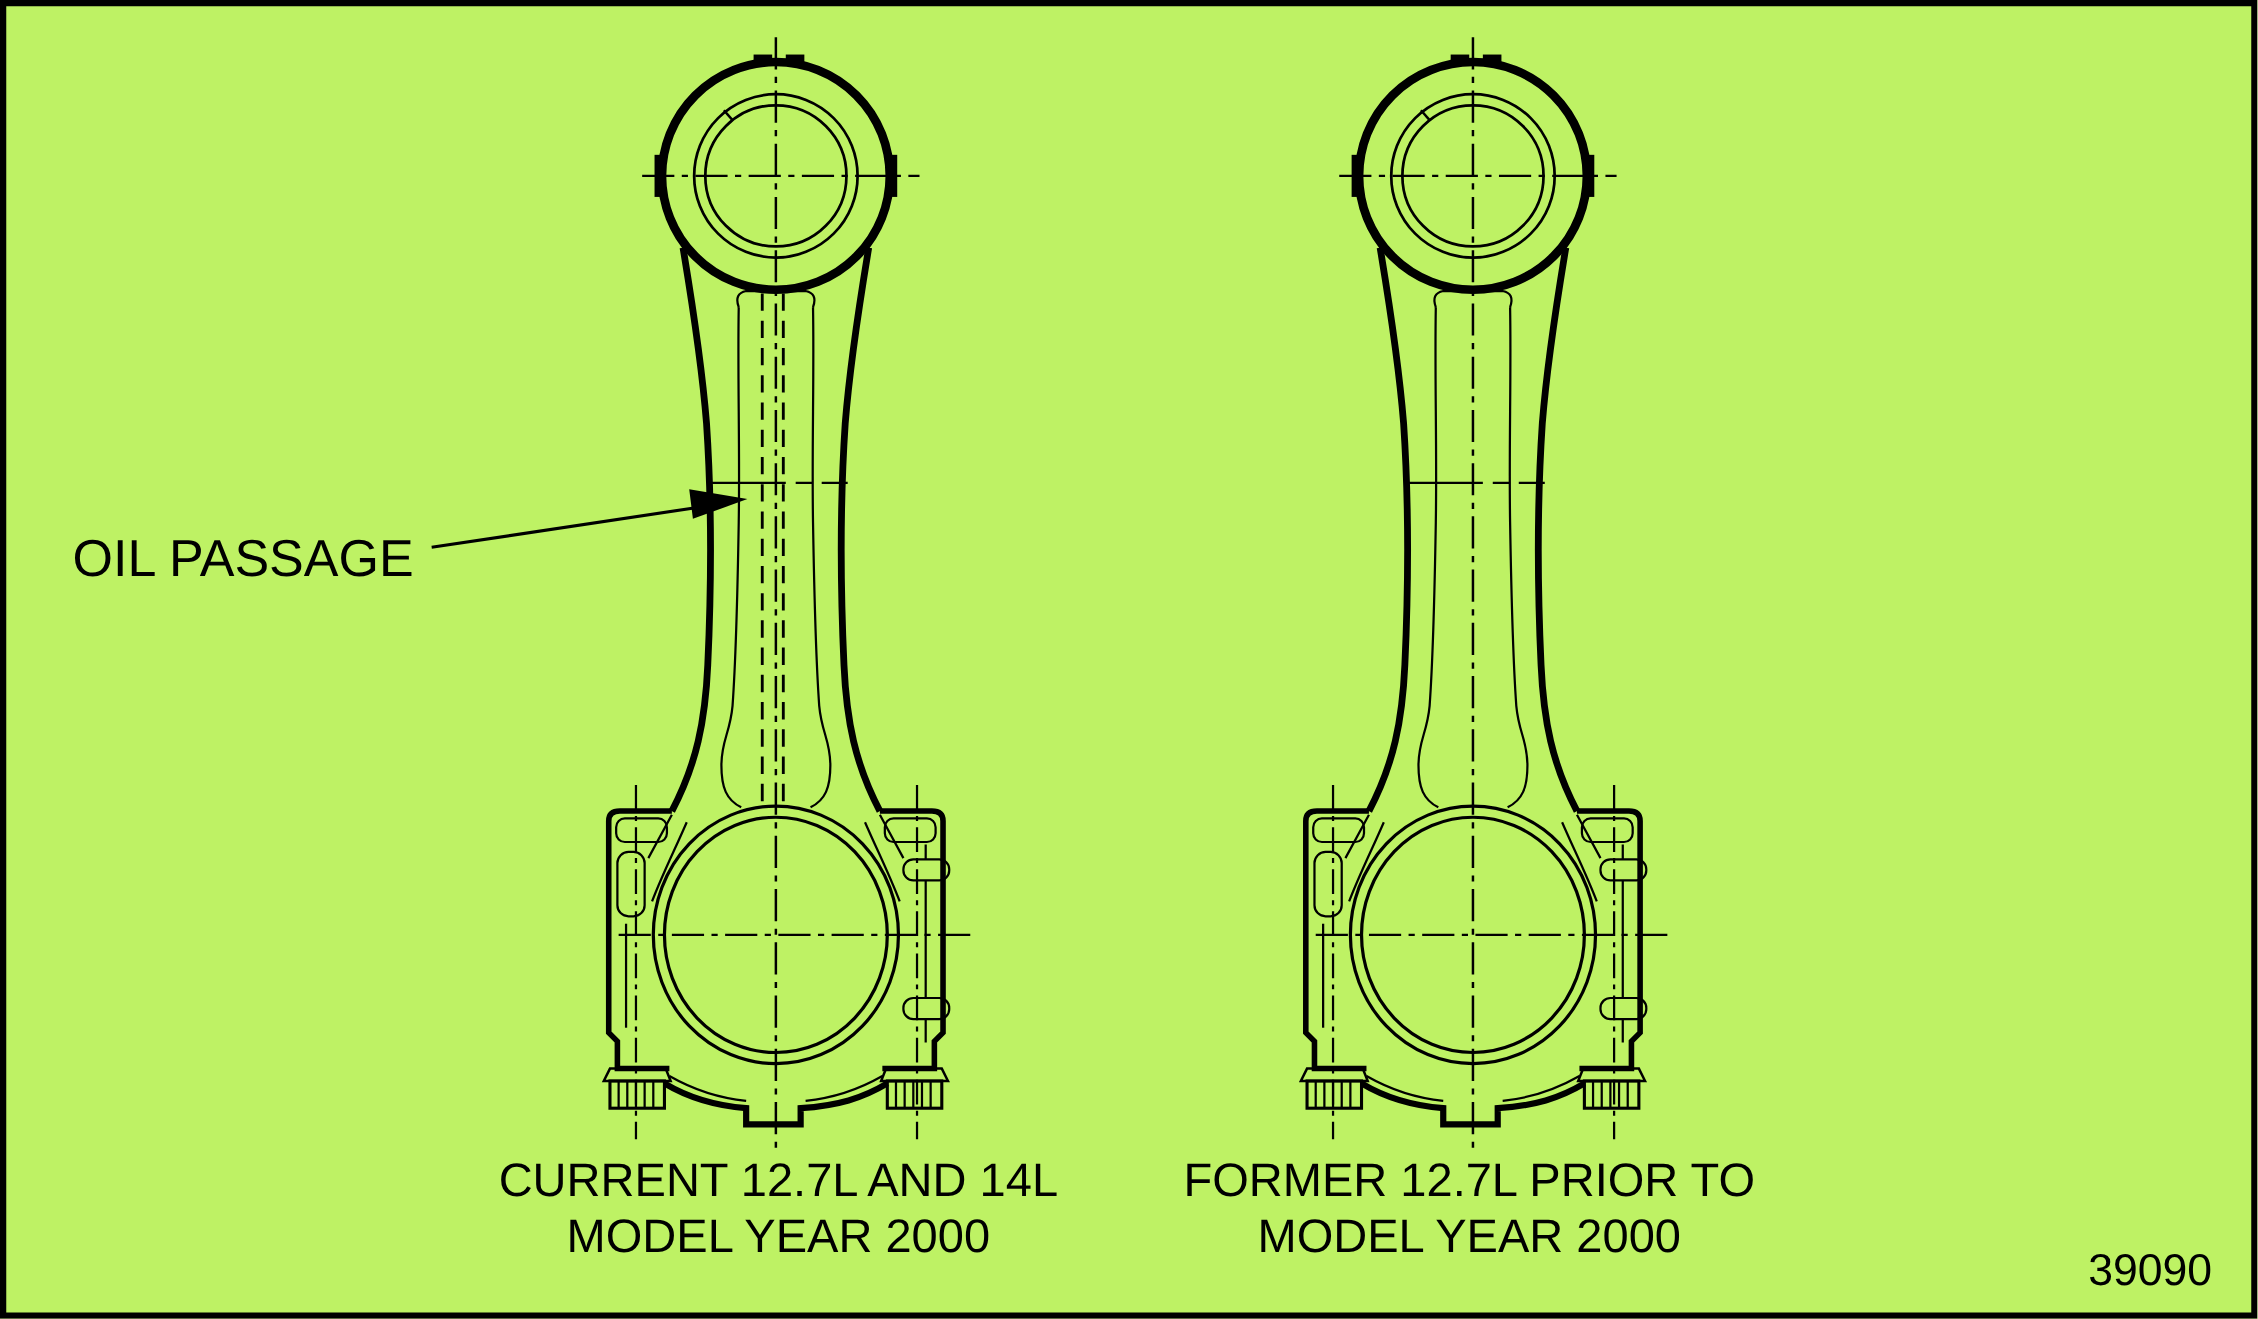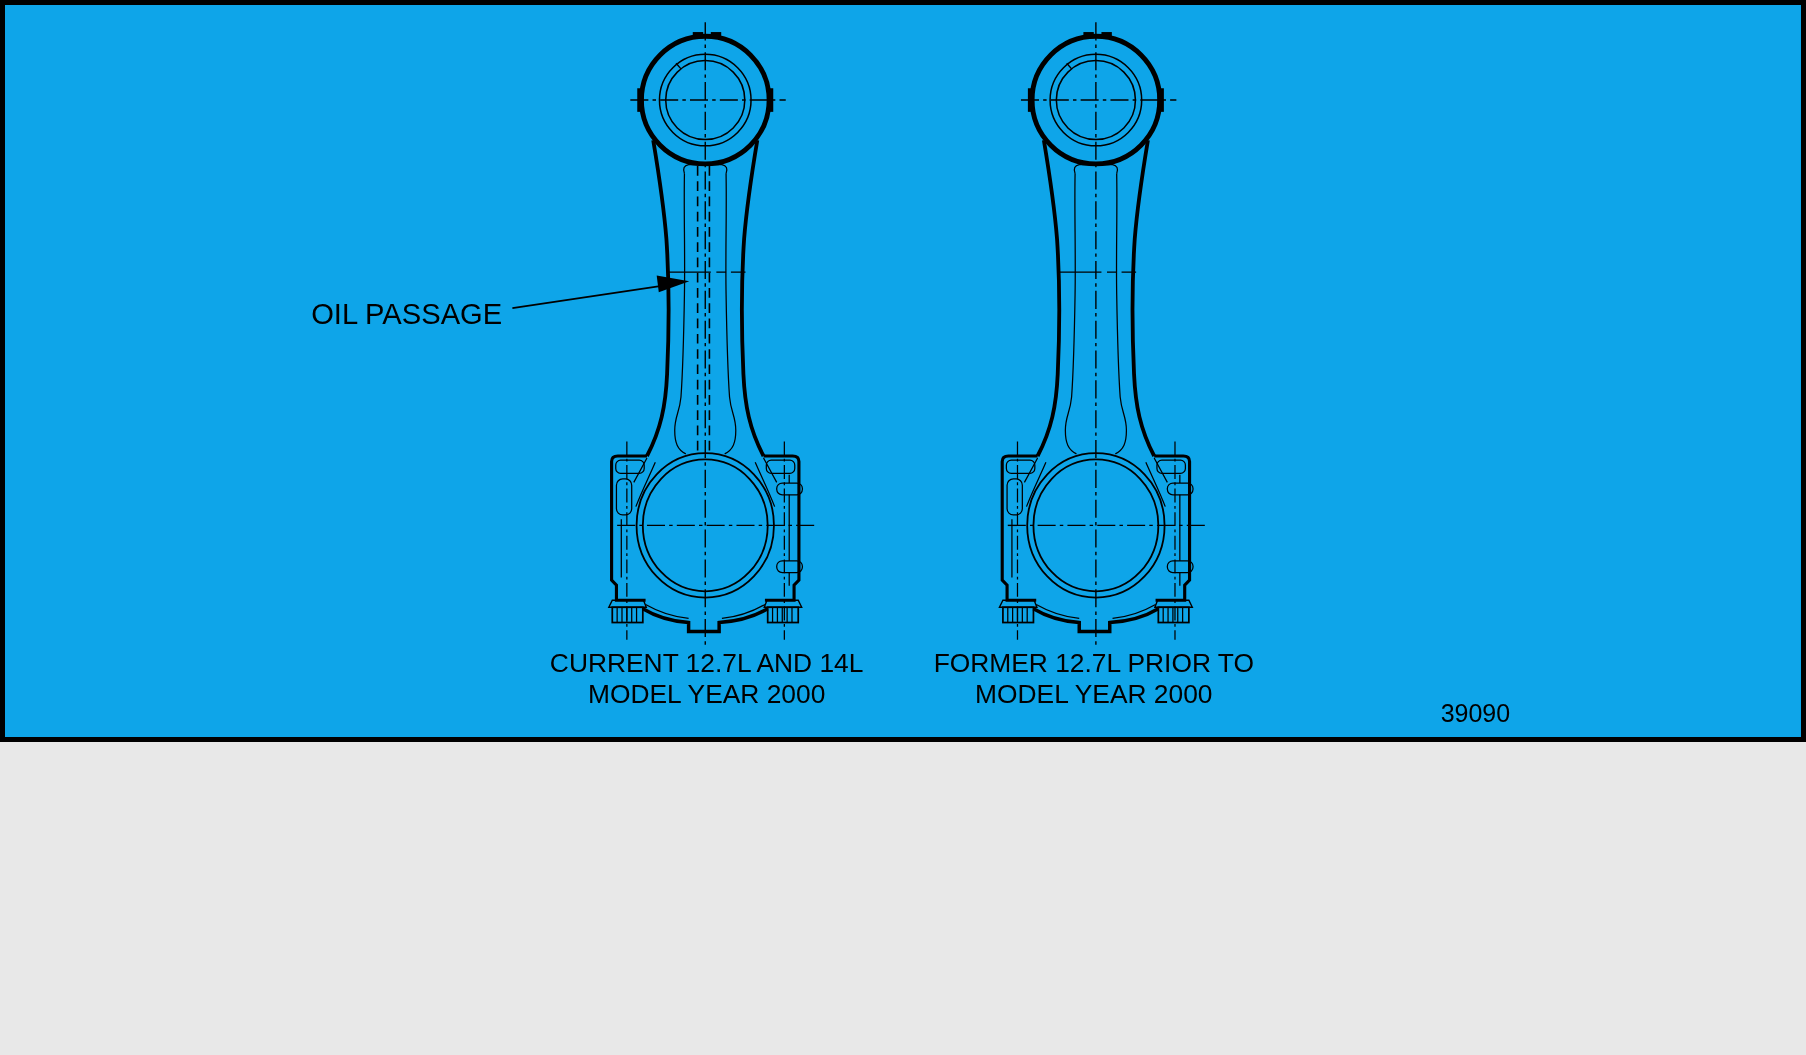--- a/index.html
+++ b/index.html
@@ -1,19 +1,19 @@
 <!DOCTYPE html>
 <html><head>
 <meta charset="utf-8">
 <style>
   html,body{margin:0;padding:0;background:#e8e8e8;}
   .page{
     position:relative;
-    width:1806px;height:742px;
-    background:#0ea5e9;
+    width:1806px;height:1055px;
+    background:#bef264;
     border:5px solid #000;
     box-sizing:border-box;
     overflow:hidden;
     font-family:"Liberation Sans", sans-serif;
   }
   svg{position:absolute;left:0;top:0;width:100%;height:100%;}
   .ln{stroke:#000;fill:none;stroke-linecap:butt;}
   .w7{stroke-width:7;}
   .w55{stroke-width:5.5;}
   .w5{stroke-width:5;}

